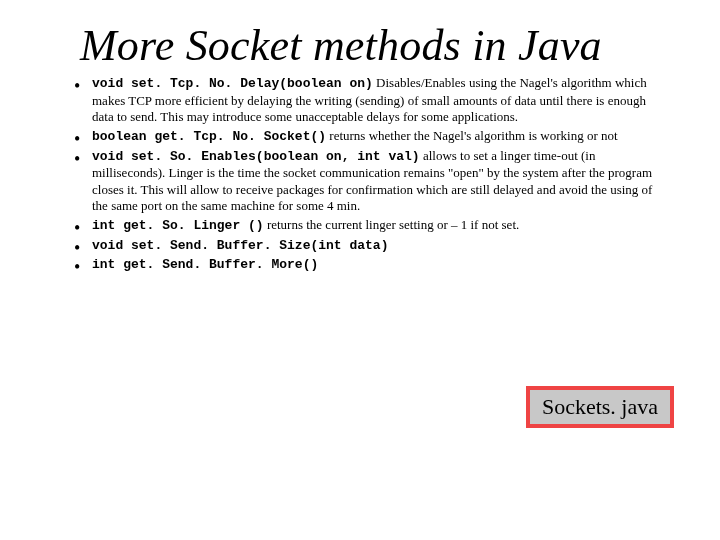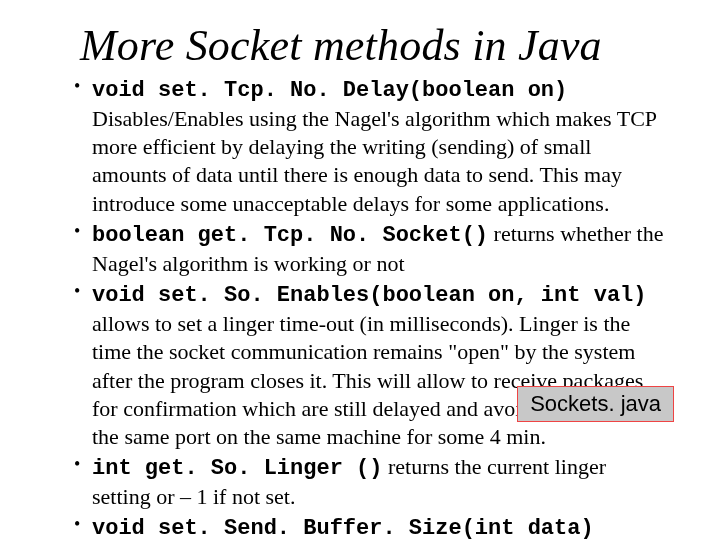--- a/index.html
+++ b/index.html
@@ -22,44 +22,44 @@
     margin: 0 0 4px 30px;
     letter-spacing: 0.2px;
   }
   ul.bullets {
     list-style: none;
     margin-left: 24px;
   }
   ul.bullets > li {
     position: relative;
     padding-left: 18px;
-    font-size: 22px;
+    font-size: 13px;
     line-height: 1.28;
     margin-bottom: 2px;
   }
   ul.bullets > li::before {
     content: "•";
     position: absolute;
     left: 0;
     top: 0;
     font-size: 18px;
   }
   .code {
     font-family: "Courier New", Courier, monospace;
     font-weight: bold;
   }
   .badge {
     position: absolute;
     right: 46px;
     top: 386px;
     background: #c8c8c8;
-    border: 1px solid #ef4444;
+    border: 4px solid #ef4444;
     padding: 4px 12px;
     font-size: 22px;
-    font-family: Liberation Sans, sans-serif;
+    font-family: Liberation Serif, serif;
   }
 </style>
 </head>
 <body>
 
 <div class="slide">
   <h1 class="title">More Socket methods in Java</h1>
 
   <ul class="bullets">
     <li>

